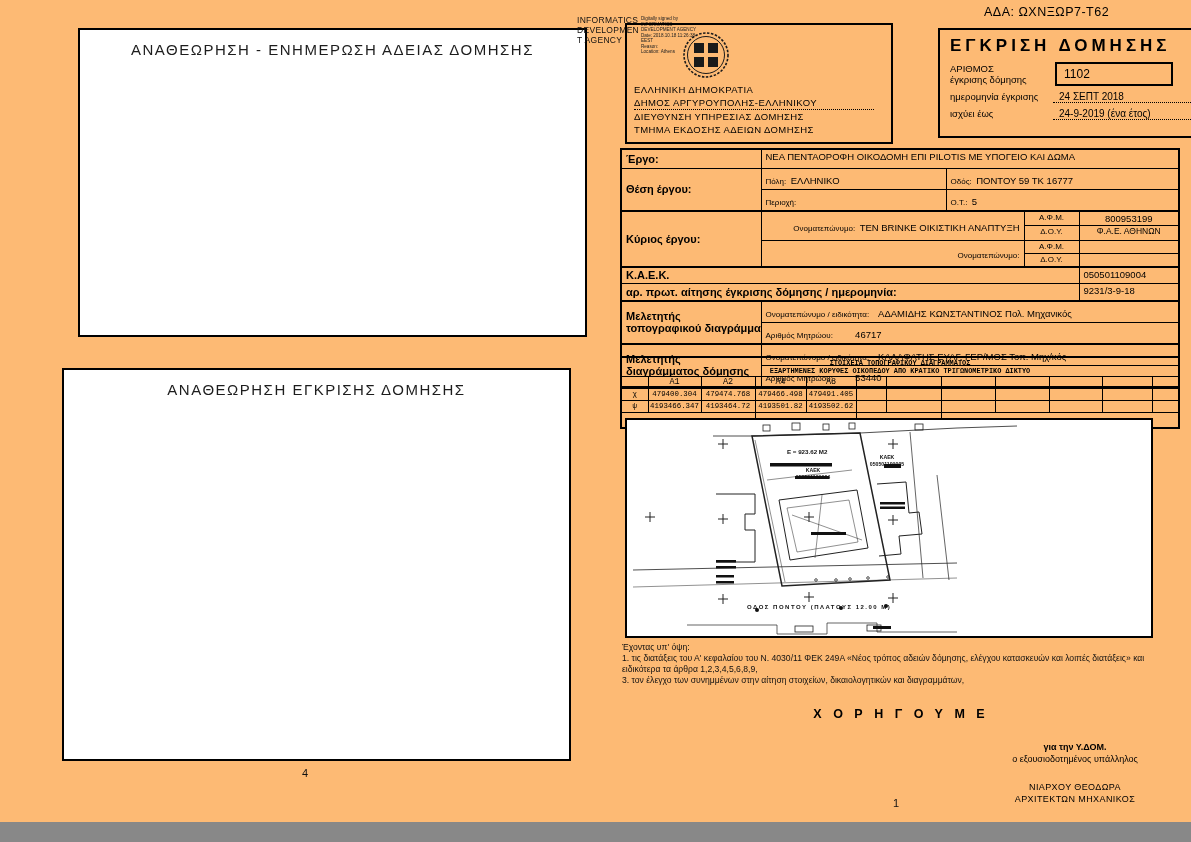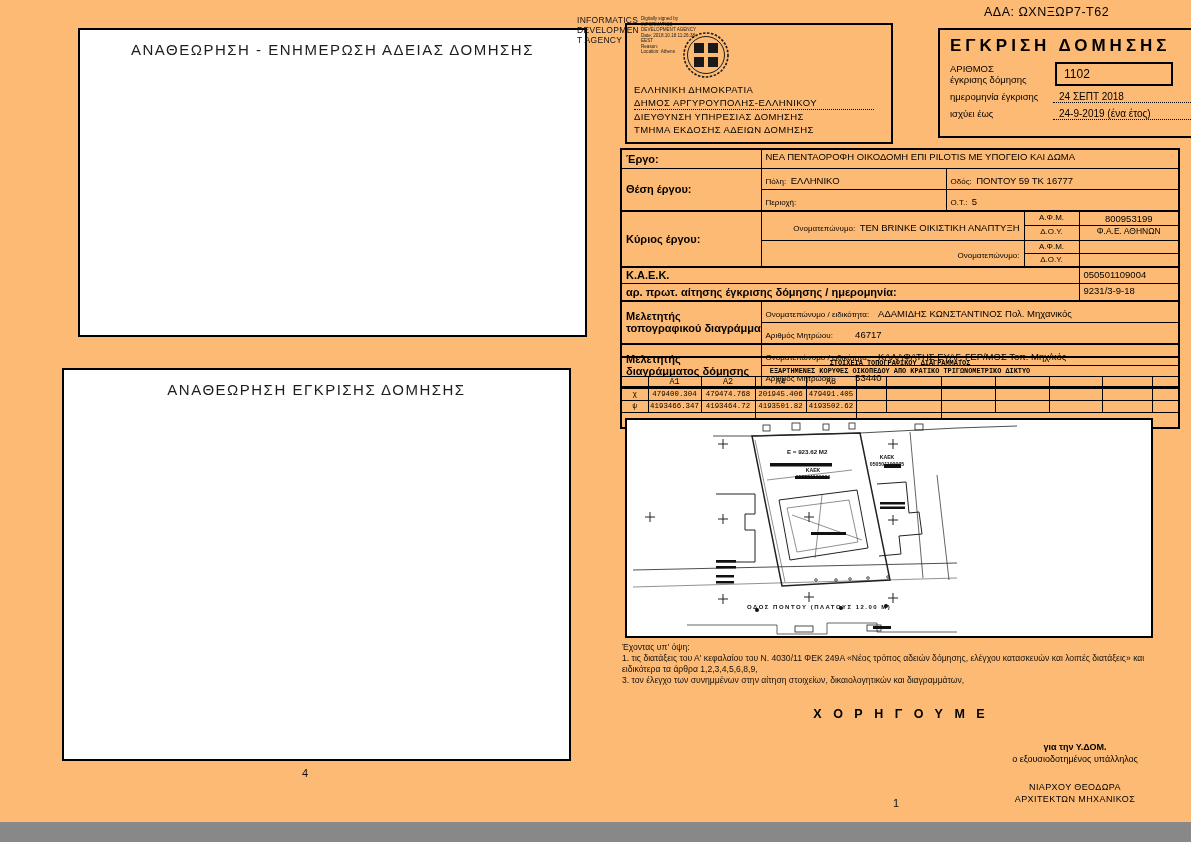--- a/index.html
+++ b/index.html
@@ -222,21 +222,21 @@
           <td></td>
           <td></td>
           <td></td>
           <td></td>
           <td></td>
     </tr>
     <tr style="height:12px">
       <td>χ</td>
       <td>479400.304</td>
       <td>479474.768</td>
-      <td>201945.406</td>
+      <td>479466.498</td>
       <td>479491.405</td>
       <td></td>
           <td></td>
           <td></td>
           <td></td>
           <td></td>
           <td></td>
           <td></td>
     </tr>
     <tr style="height:12px">

